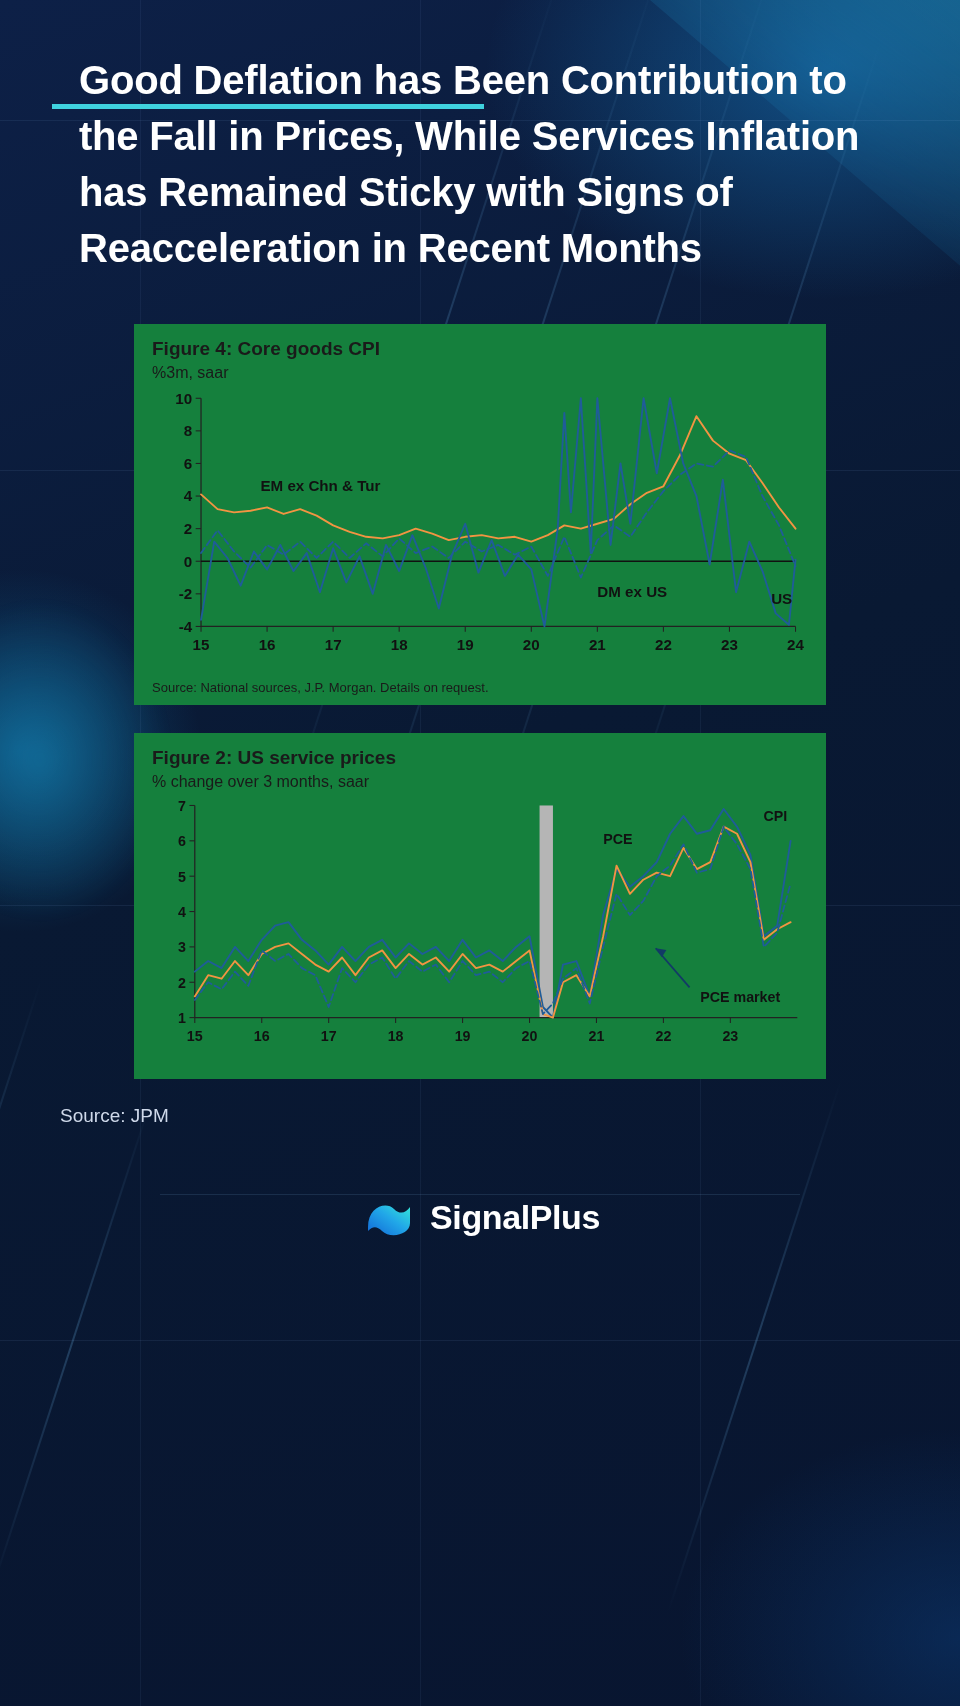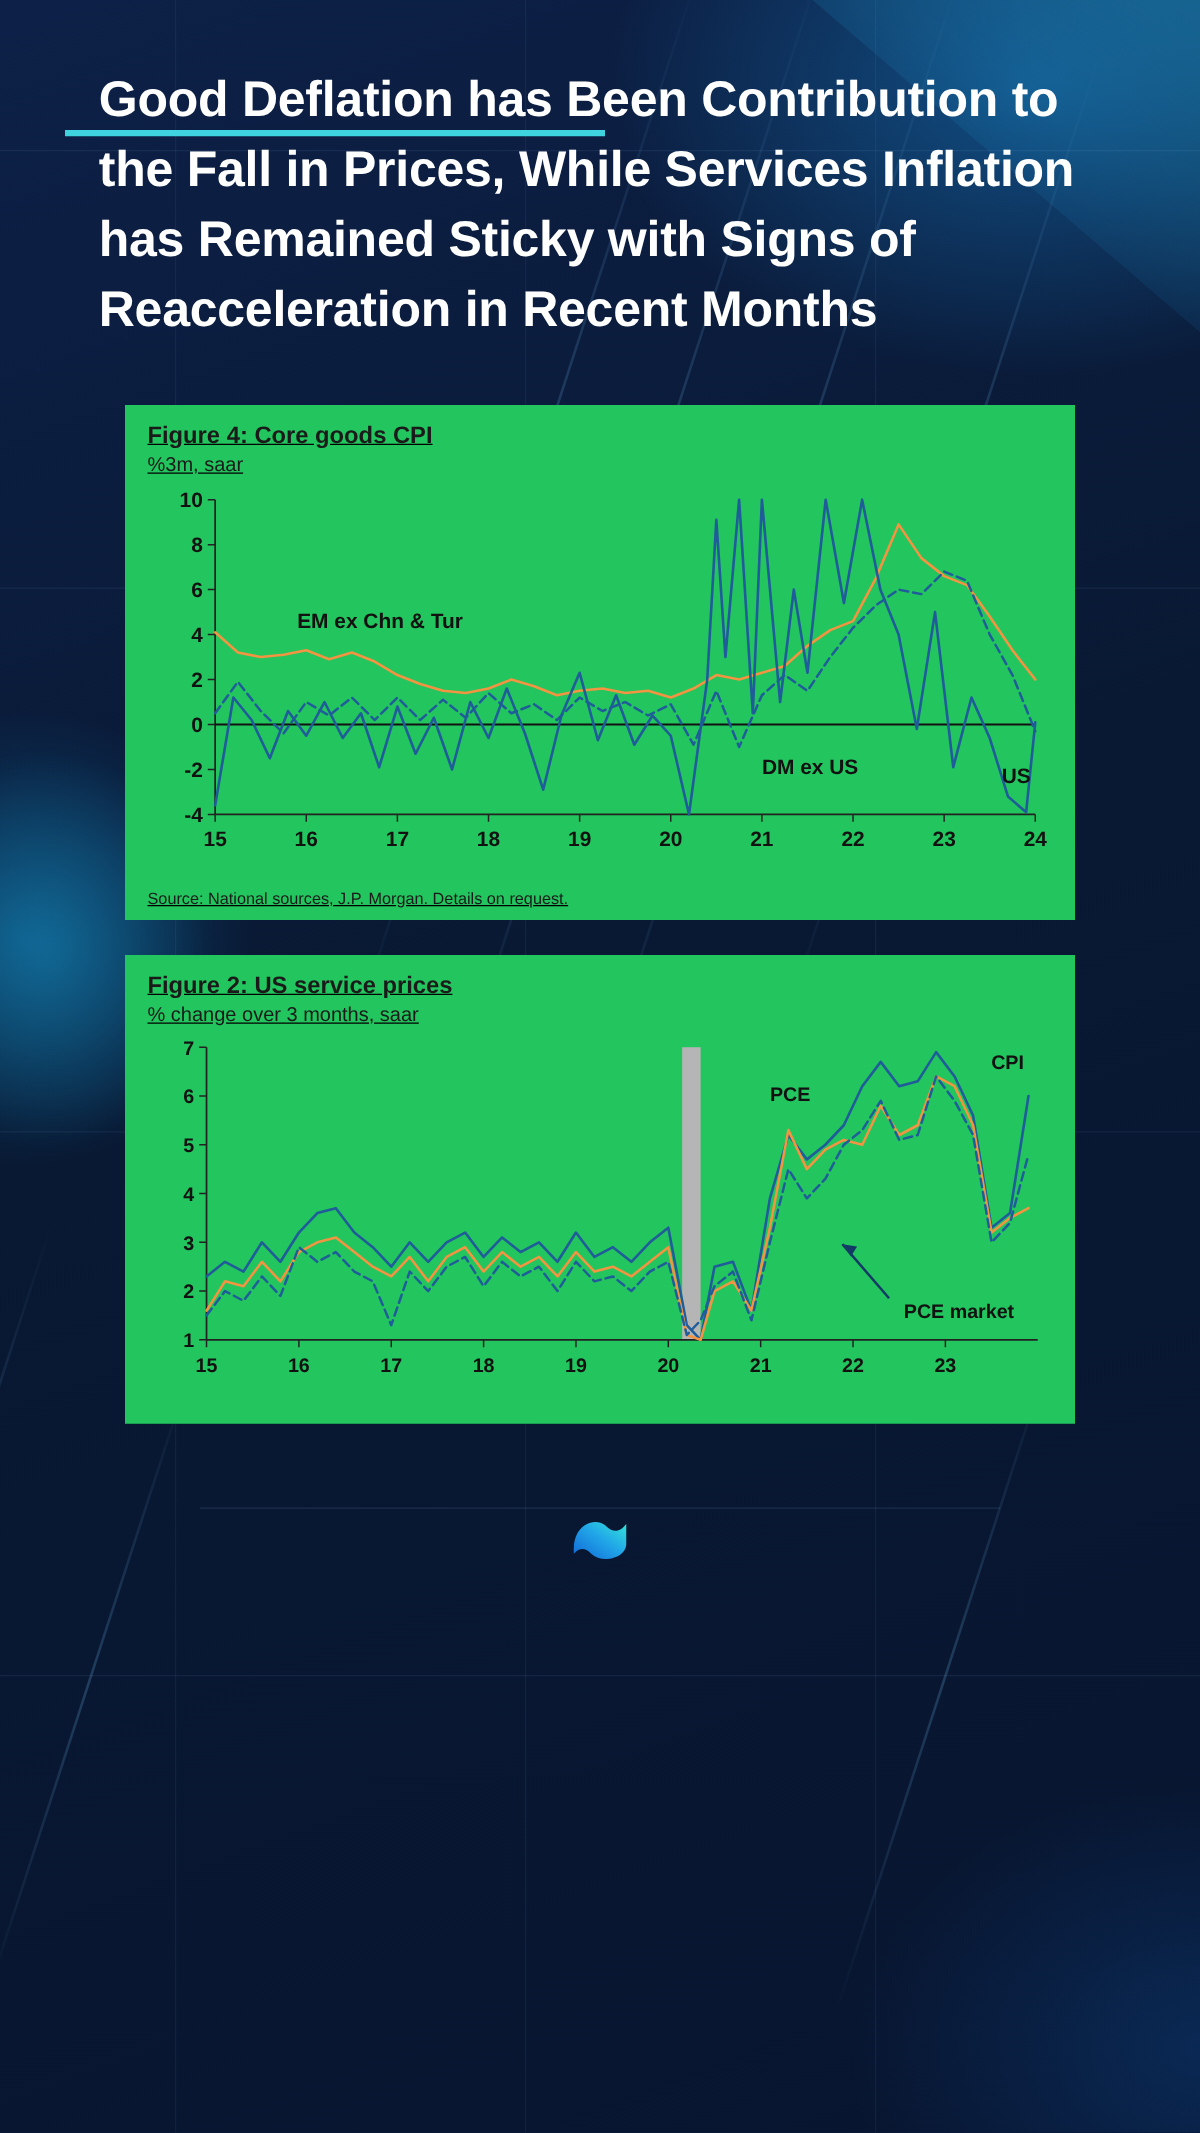--- a/index.html
+++ b/index.html
@@ -95,27 +95,26 @@
   h1.headline {
     color: #ffffff;
     font-size: 40px;
     line-height: 1.40;
     font-weight: bold;
     margin: 0;
     letter-spacing: -0.2px;
   }
 
   .card {
-    background: #22c55e;
+    background: #15803d;
     margin: 0 auto;
-    width: 760px;
+    width: 692px;
     box-sizing: border-box;
     padding: 14px 18px 10px 18px;
     position: relative;
-    text-decoration: underline;
   }
   #figure4-card { margin-top: 48px; }
   #figure2-card { margin-top: 28px; }
 
   .fig-title {
     font-size: 19px;
     font-weight: bold;
     color: #1a1a1a;
     margin: 0 0 2px 0;
   }
@@ -308,28 +307,30 @@
             <text x="506.177777777771" y="57.6333333333333" text-anchor="start" font-family="&quot;Liberation Sans&quot;, sans-serif" font-size="16" font-weight="bold" fill="#111">PCE</text>
             <text x="712.7333333333264" y="31.850000000000023" text-anchor="end" font-family="&quot;Liberation Sans&quot;, sans-serif" font-size="16" font-weight="bold" fill="#111">CPI</text>
             <text x="615.0888888888854" y="234.15" text-anchor="start" font-family="&quot;Liberation Sans&quot;, sans-serif" font-size="16" font-weight="bold" fill="#111">PCE market</text>
             <path d="M603.0888888888854,218.15 L565.0888888888854,174.15" stroke="#123a66" stroke-width="2" fill="none"></path>
             <path d="M565.0888888888854,174.15 l12,2 l-5,8 z" fill="#123a66"></path>
           </g>
       </svg>
     </div>
   </div>
 
+  <div class="source-note">Source: JPM</div>
 
   <div class="brand">
     <svg width="58" height="48" viewBox="0 0 58 48">
       <defs>
         <linearGradient id="lg" x1="0" y1="1" x2="1" y2="0">
           <stop offset="0" stop-color="#1166d6"></stop>
           <stop offset="0.55" stop-color="#21a7e8"></stop>
           <stop offset="1" stop-color="#35e6d8"></stop>
         </linearGradient>
       </defs>
       <path d="M8 34 C8 14, 26 8, 34 16 C40 22, 46 20, 50 14 L50 30 C50 42, 30 46, 22 38 C16 32, 12 34, 8 38 Z" fill="url(#lg)"></path>
     </svg>
+    <div class="brand-text">SignalPlus</div>
   </div>
 
   <div class="footer-rule"></div>
 </div>
 
 </body></html>

